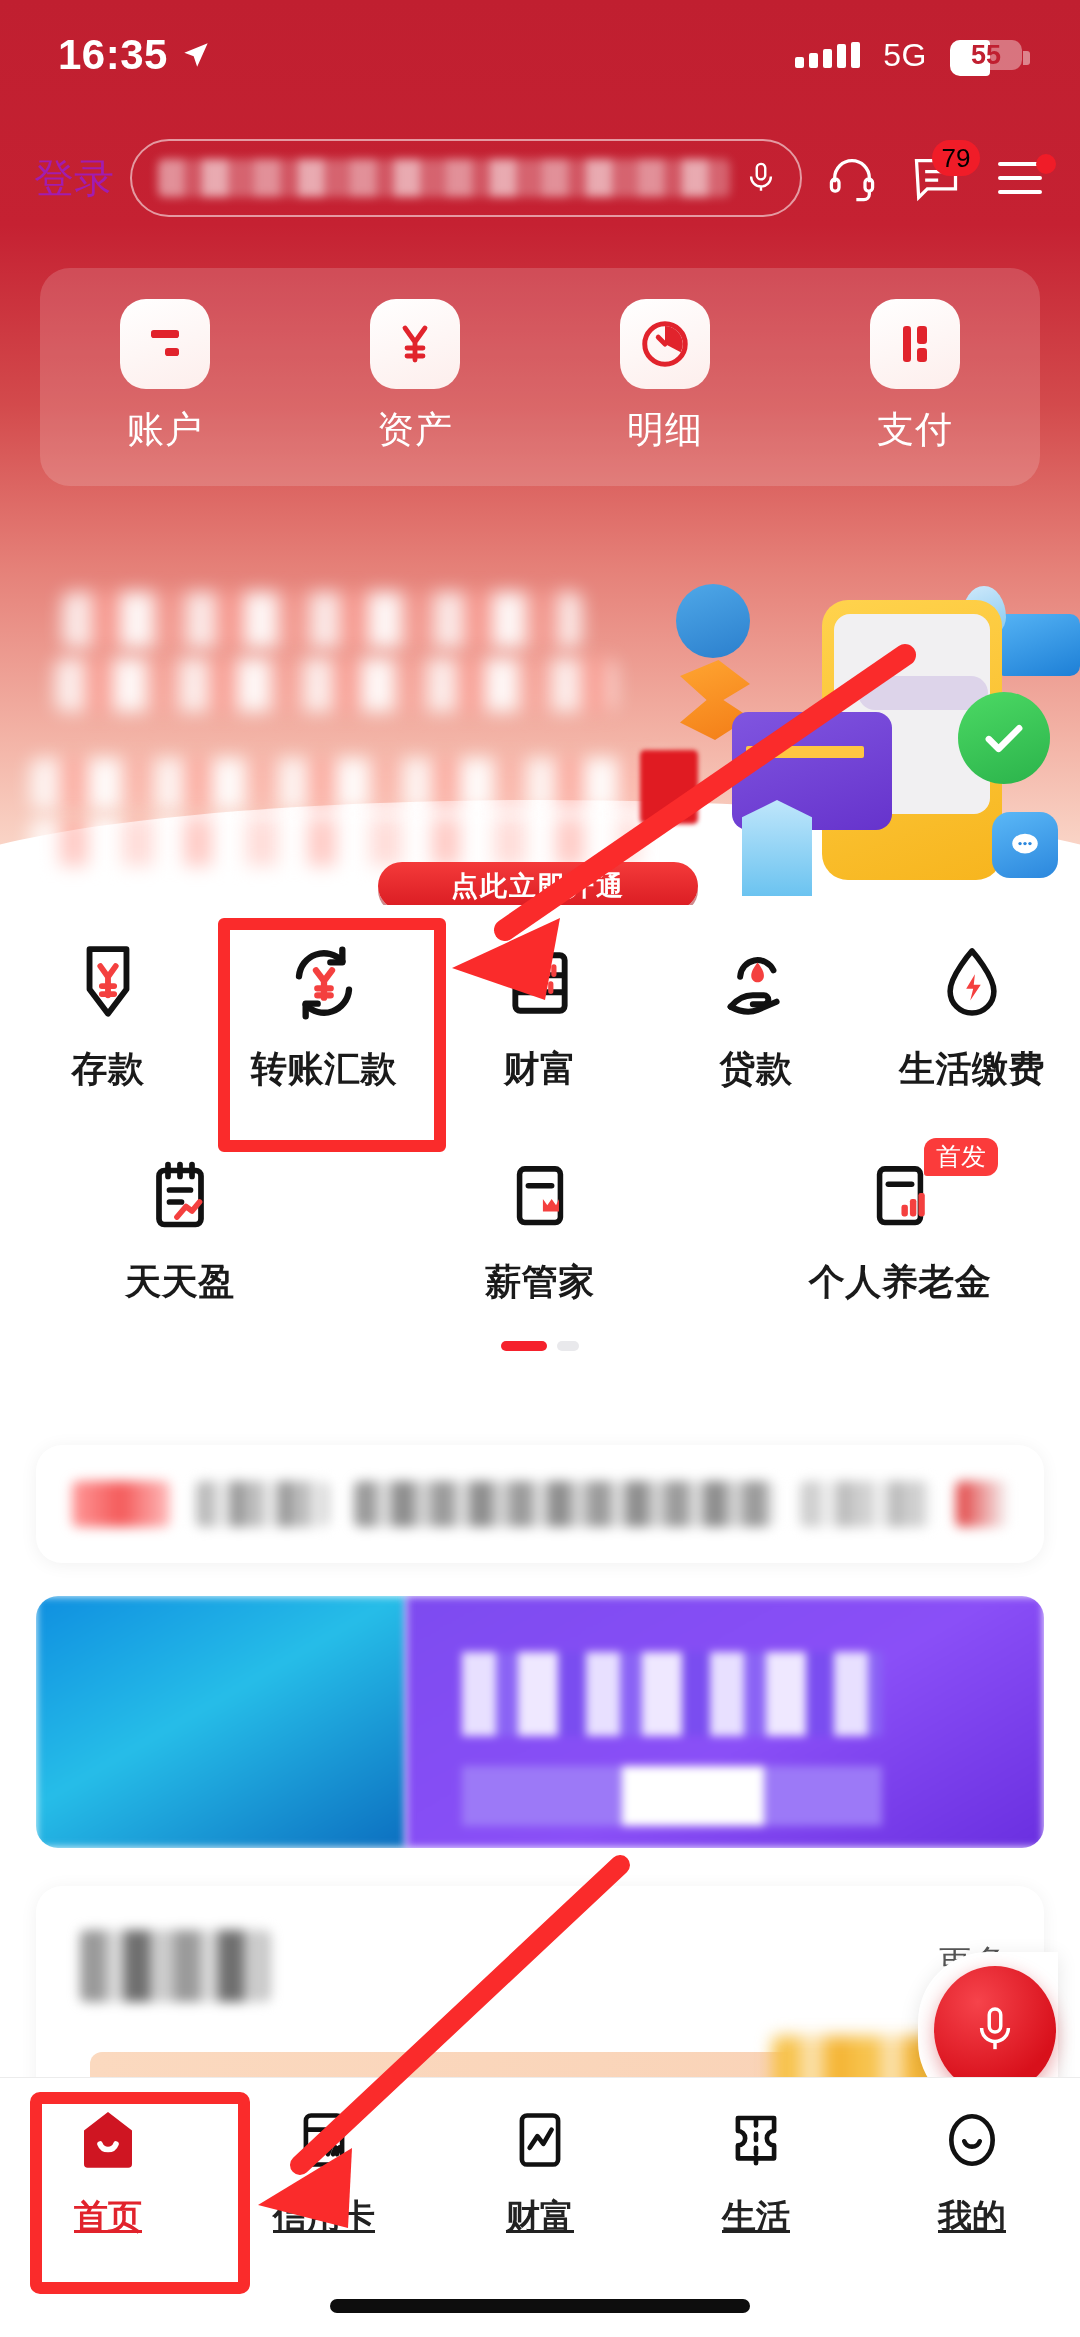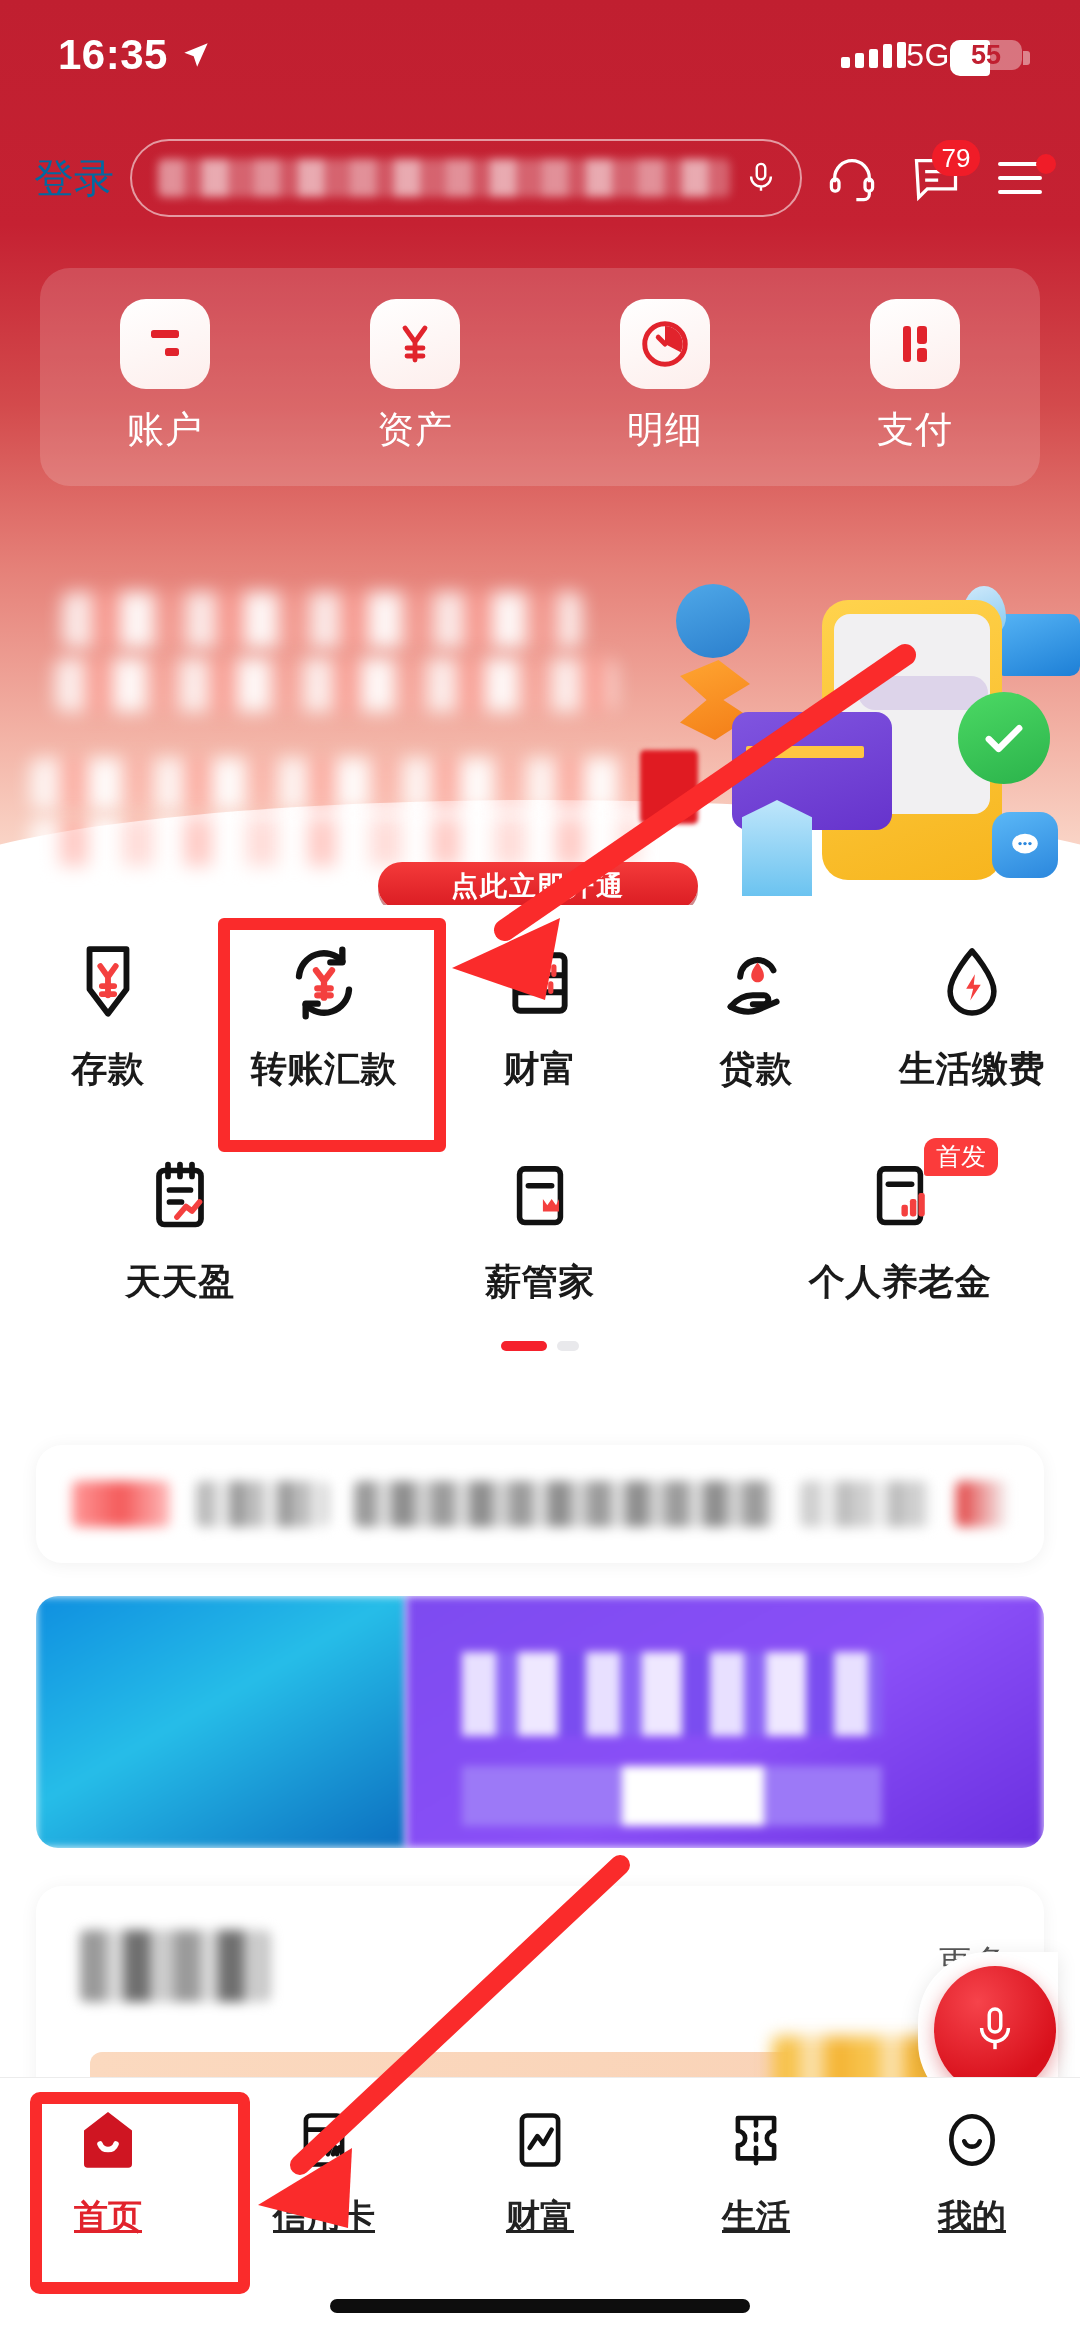--- a/index.html
+++ b/index.html
@@ -22,21 +22,21 @@
 
   
   .statusbar {
     position:absolute; top:0; left:0; width:1080px; height:110px;
     display:flex; align-items:center; justify-content:space-between;
     padding:0 58px; color:#fff;
   }
   .sb-left { display:flex; align-items:center; gap:14px; }
   .sb-time { font-size:42px; font-weight:600; letter-spacing:0.5px; }
   .loc-icon { width:28px; height:28px; }
-  .sb-right { display:flex; align-items:center; gap:0; }
+  .sb-right { display:flex; align-items:center; gap:23px; }
   .signal { display:flex; align-items:flex-end; gap:5px; height:26px; }
   .signal i { display:block; width:9px; background:#fff; border-radius:2px; }
   .signal i:nth-child(1){height:11px;} .signal i:nth-child(2){height:15px;}
   .signal i:nth-child(3){height:19px;} .signal i:nth-child(4){height:24px;}
   .signal i:nth-child(5){height:26px;}
   .net { font-size:32px; font-weight:500; letter-spacing:0.5px; }
   .batt {
     position:relative; width:72px; height:30px; border-radius:10px;
     background:rgba(255,255,255,0.38); display:flex; align-items:center;
   }
@@ -51,41 +51,41 @@
   .batt-cap {
     position:absolute; right:-8px; top:11px; width:7px; height:14px;
     background:rgba(255,255,255,0.45); border-radius:0 3px 3px 0;
   }
 
   
   .appbar {
     position:absolute; top:126px; left:0; width:1080px; height:104px;
     display:flex; align-items:center; padding:0 26px 0 34px; gap:16px;
   }
-  .login-btn { color:#0369a1; font-size:40px; font-weight:500; white-space:nowrap; }
+  .login-btn { color:#a21caf; font-size:40px; font-weight:500; white-space:nowrap; }
   .searchbar {
     flex:1; height:78px; border-radius:40px;
     border:2px solid rgba(255,255,255,0.55);
     display:flex; align-items:center; padding:0 8px 0 26px;
     position:relative; overflow:hidden;
   }
   .blur-text {
     flex:1; height:38px; border-radius:6px;
     background:repeating-linear-gradient(90deg,
       rgba(255,255,255,0.50) 0px, rgba(255,255,255,0.50) 26px,
       rgba(255,255,255,0.24) 26px, rgba(255,255,255,0.24) 44px,
       rgba(255,255,255,0.62) 44px, rgba(255,255,255,0.62) 70px,
       rgba(255,255,255,0.30) 70px, rgba(255,255,255,0.30) 96px);
     filter:blur(5px);
   }
   .mic-wrap { width:62px; display:flex; justify-content:center; }
   .hdr-icon { width:68px; display:flex; justify-content:center; align-items:center; position:relative; }
   .badge {
     position:absolute; top:-12px; right:-10px; min-width:48px; height:36px;
-    background:#f01c28; border-radius:18px; color:#ffffff; font-size:26px;
+    background:#f01c28; border-radius:18px; color:#000000; font-size:26px;
     display:flex; align-items:center; justify-content:center; padding:0 8px;
     font-weight:500;
   }
   .reddot {
     position:absolute; top:-4px; right:-2px; width:20px; height:20px;
     border-radius:50%; background:#f01c28;
   }
 
   
   .quickpanel {

